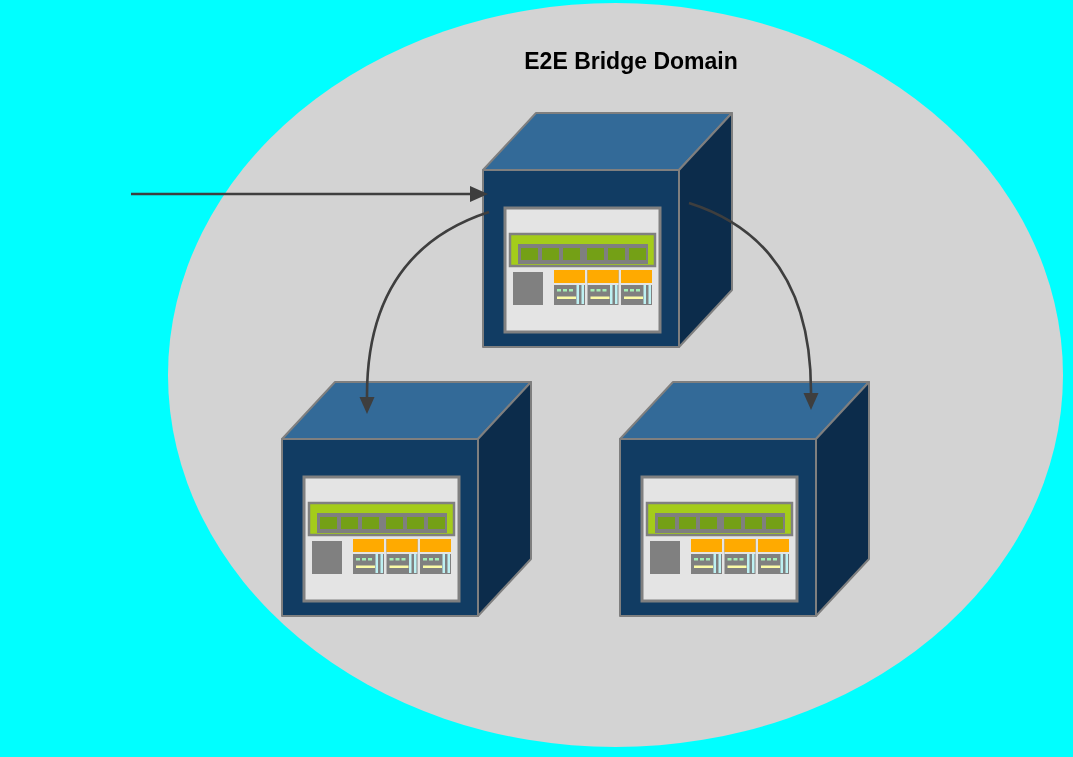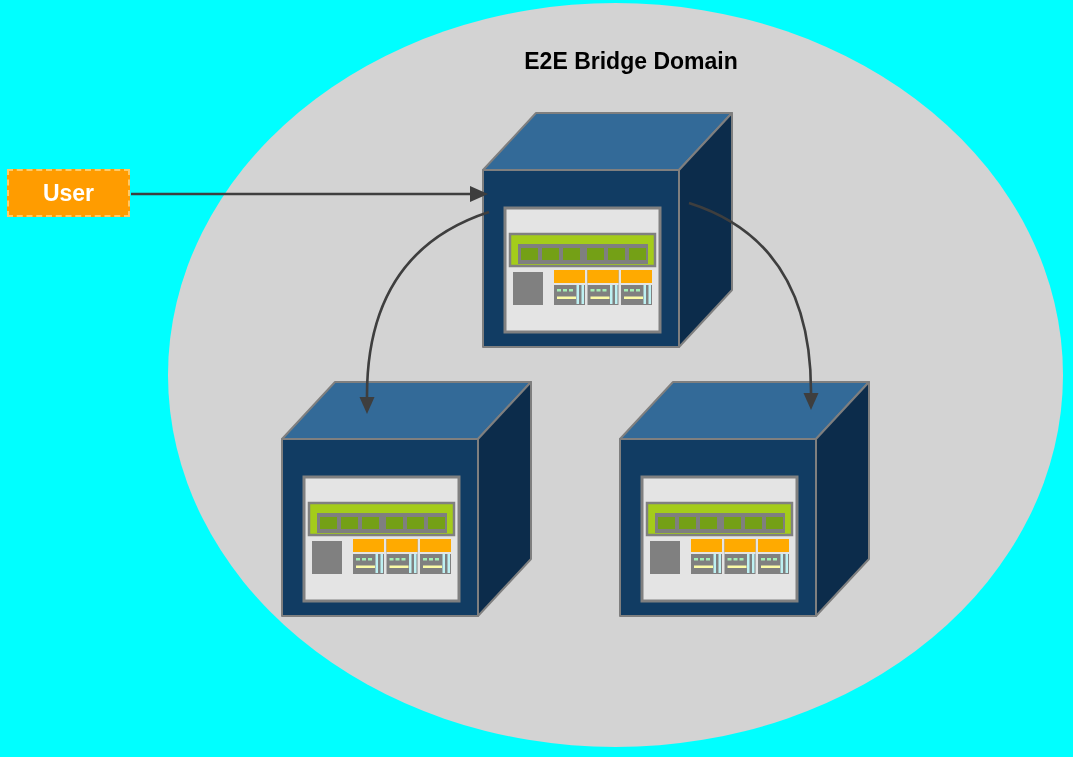--- a/index.html
+++ b/index.html
@@ -62,23 +62,20 @@
 </style>
 </head>
 <body>
 
 <div id="canvas">
 
   <div class="domain-ellipse"></div>
 
   <div class="diagram-title">E2E Bridge Domain</div>
 
-  <div class="user-box">
-    <span class="user-label">User</span>
-  </div>
 
   <div class="cube-slot" id="cube-top">
   <svg width="251" height="237" viewBox="0 0 251 237">
 
     <polygon points="1,58 54,1 250,1 197,58" fill="#336A98" stroke="#7F7F7F" stroke-width="2" stroke-linejoin="round"></polygon>
     <polygon points="197,58 250,1 250,178 197,235" fill="#0C2C4B" stroke="#7F7F7F" stroke-width="2" stroke-linejoin="round"></polygon>
     <rect x="1" y="58" width="196" height="177" fill="#113C63" stroke="#7F7F7F" stroke-width="2" stroke-linejoin="round"></rect>
 
     <rect x="23" y="96" width="155" height="124" fill="#E4E4E4" stroke="#808080" stroke-width="3"></rect>
 

